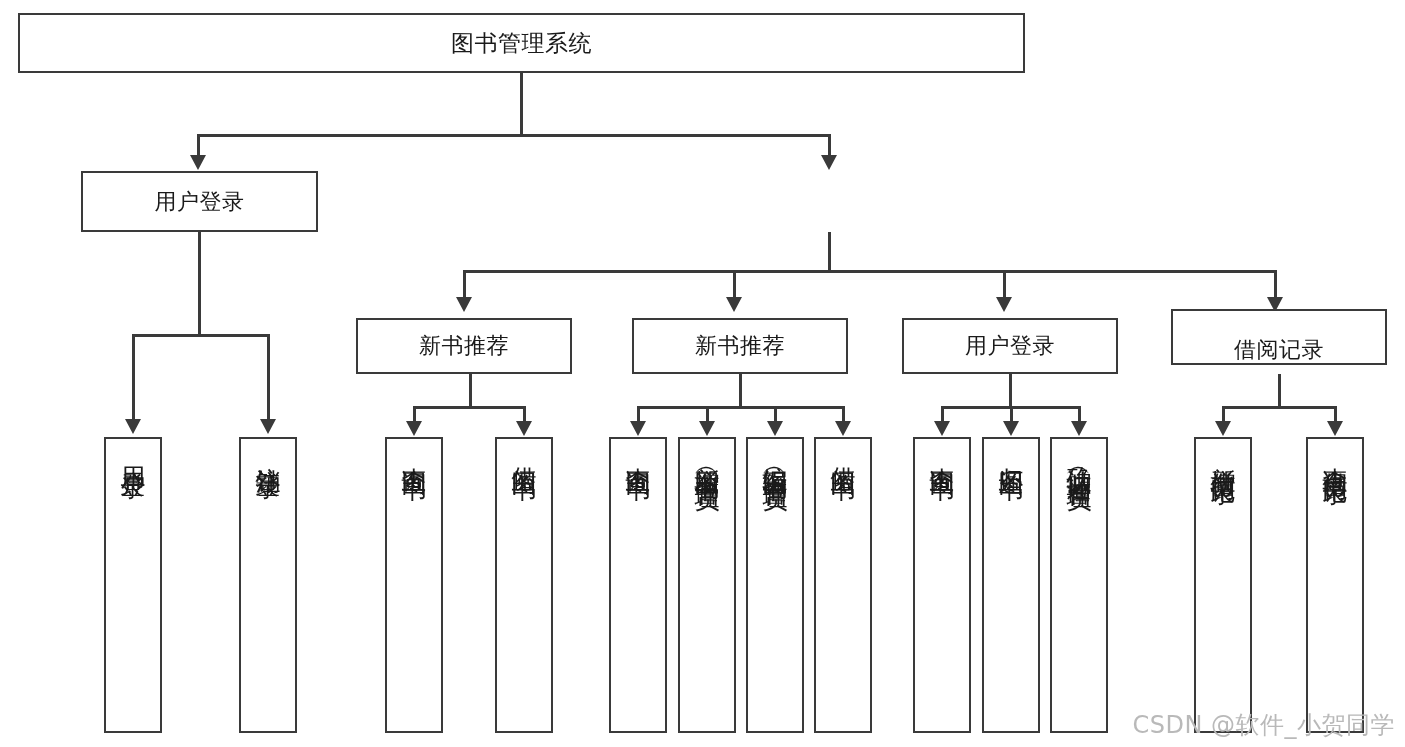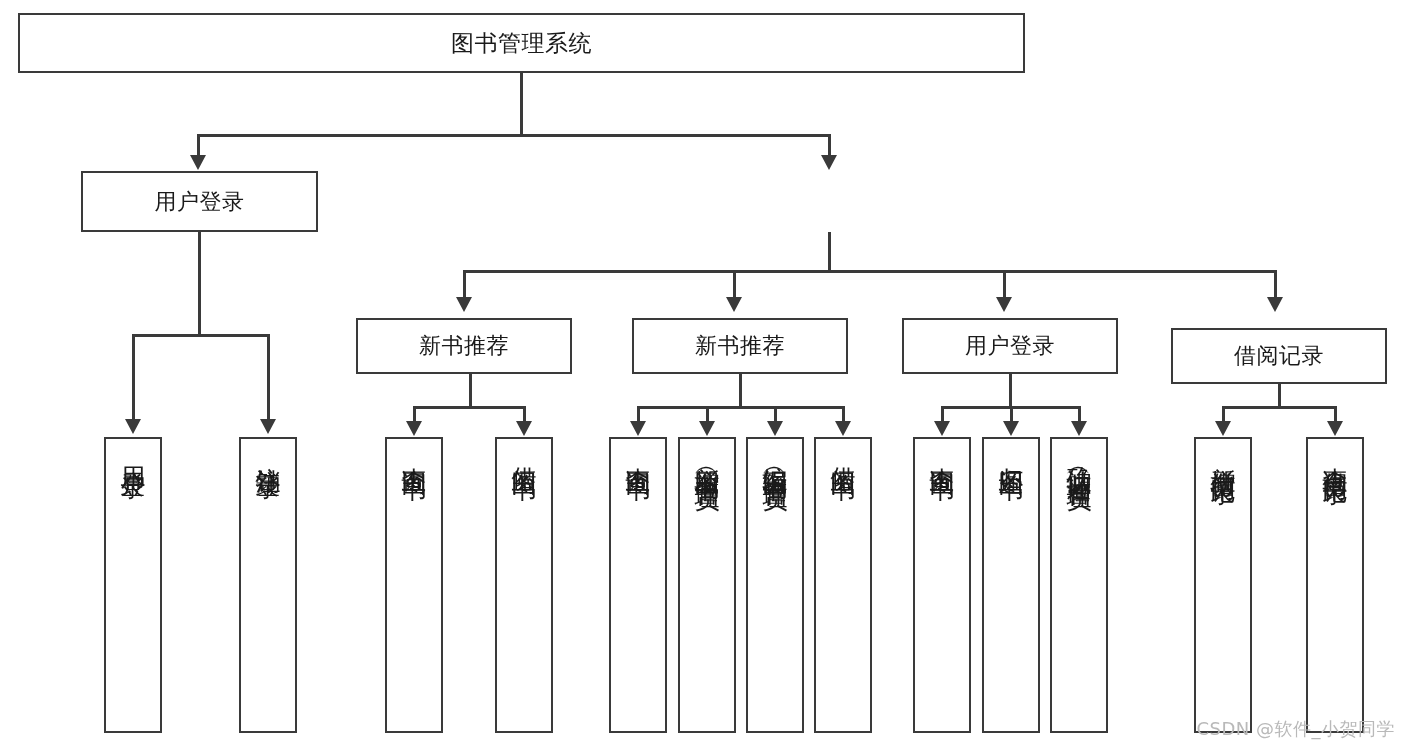--- a/index.html
+++ b/index.html
@@ -71,21 +71,21 @@
     border-left:8px solid transparent;
     border-right:8px solid transparent;
     border-top:15px solid #3a3a3a;
   }
 
   
   #watermark{
     position:absolute;
     right:10px;
     bottom:6px;
-    font-size:18px;
+    font-size:24px;
     color:#b9b9b9;
     white-space:nowrap;
     letter-spacing:0.5px;
   }
 </style>
 </head>
 <body>
 
 <div id="canvas">
 
@@ -158,21 +158,21 @@
 
   <div class="node h-node" style="left:356px;top:318px;width:216px;height:56px;">
     <span class="lbl">新书推荐</span>
   </div>
   <div class="node h-node" style="left:632px;top:318px;width:216px;height:56px;">
     <span class="lbl">新书推荐</span>
   </div>
   <div class="node h-node" style="left:902px;top:318px;width:216px;height:56px;">
     <span class="lbl">用户登录</span>
   </div>
-  <div class="node h-node" style="left:1171px;top:328px;width:216px;height:56px;">
+  <div class="node h-node" style="left:1171px;top:309px;width:216px;height:56px;align-items:flex-end;">
     <span class="lbl">借阅记录</span>
   </div>
 
   <div class="node v-node" style="left:104px;top:437px;width:58px;height:296px;">
     <span class="lbl">用户登录</span>
   </div>
   <div class="node v-node" style="left:239px;top:437px;width:58px;height:296px;">
     <span class="lbl">注销登录</span>
   </div>
 

